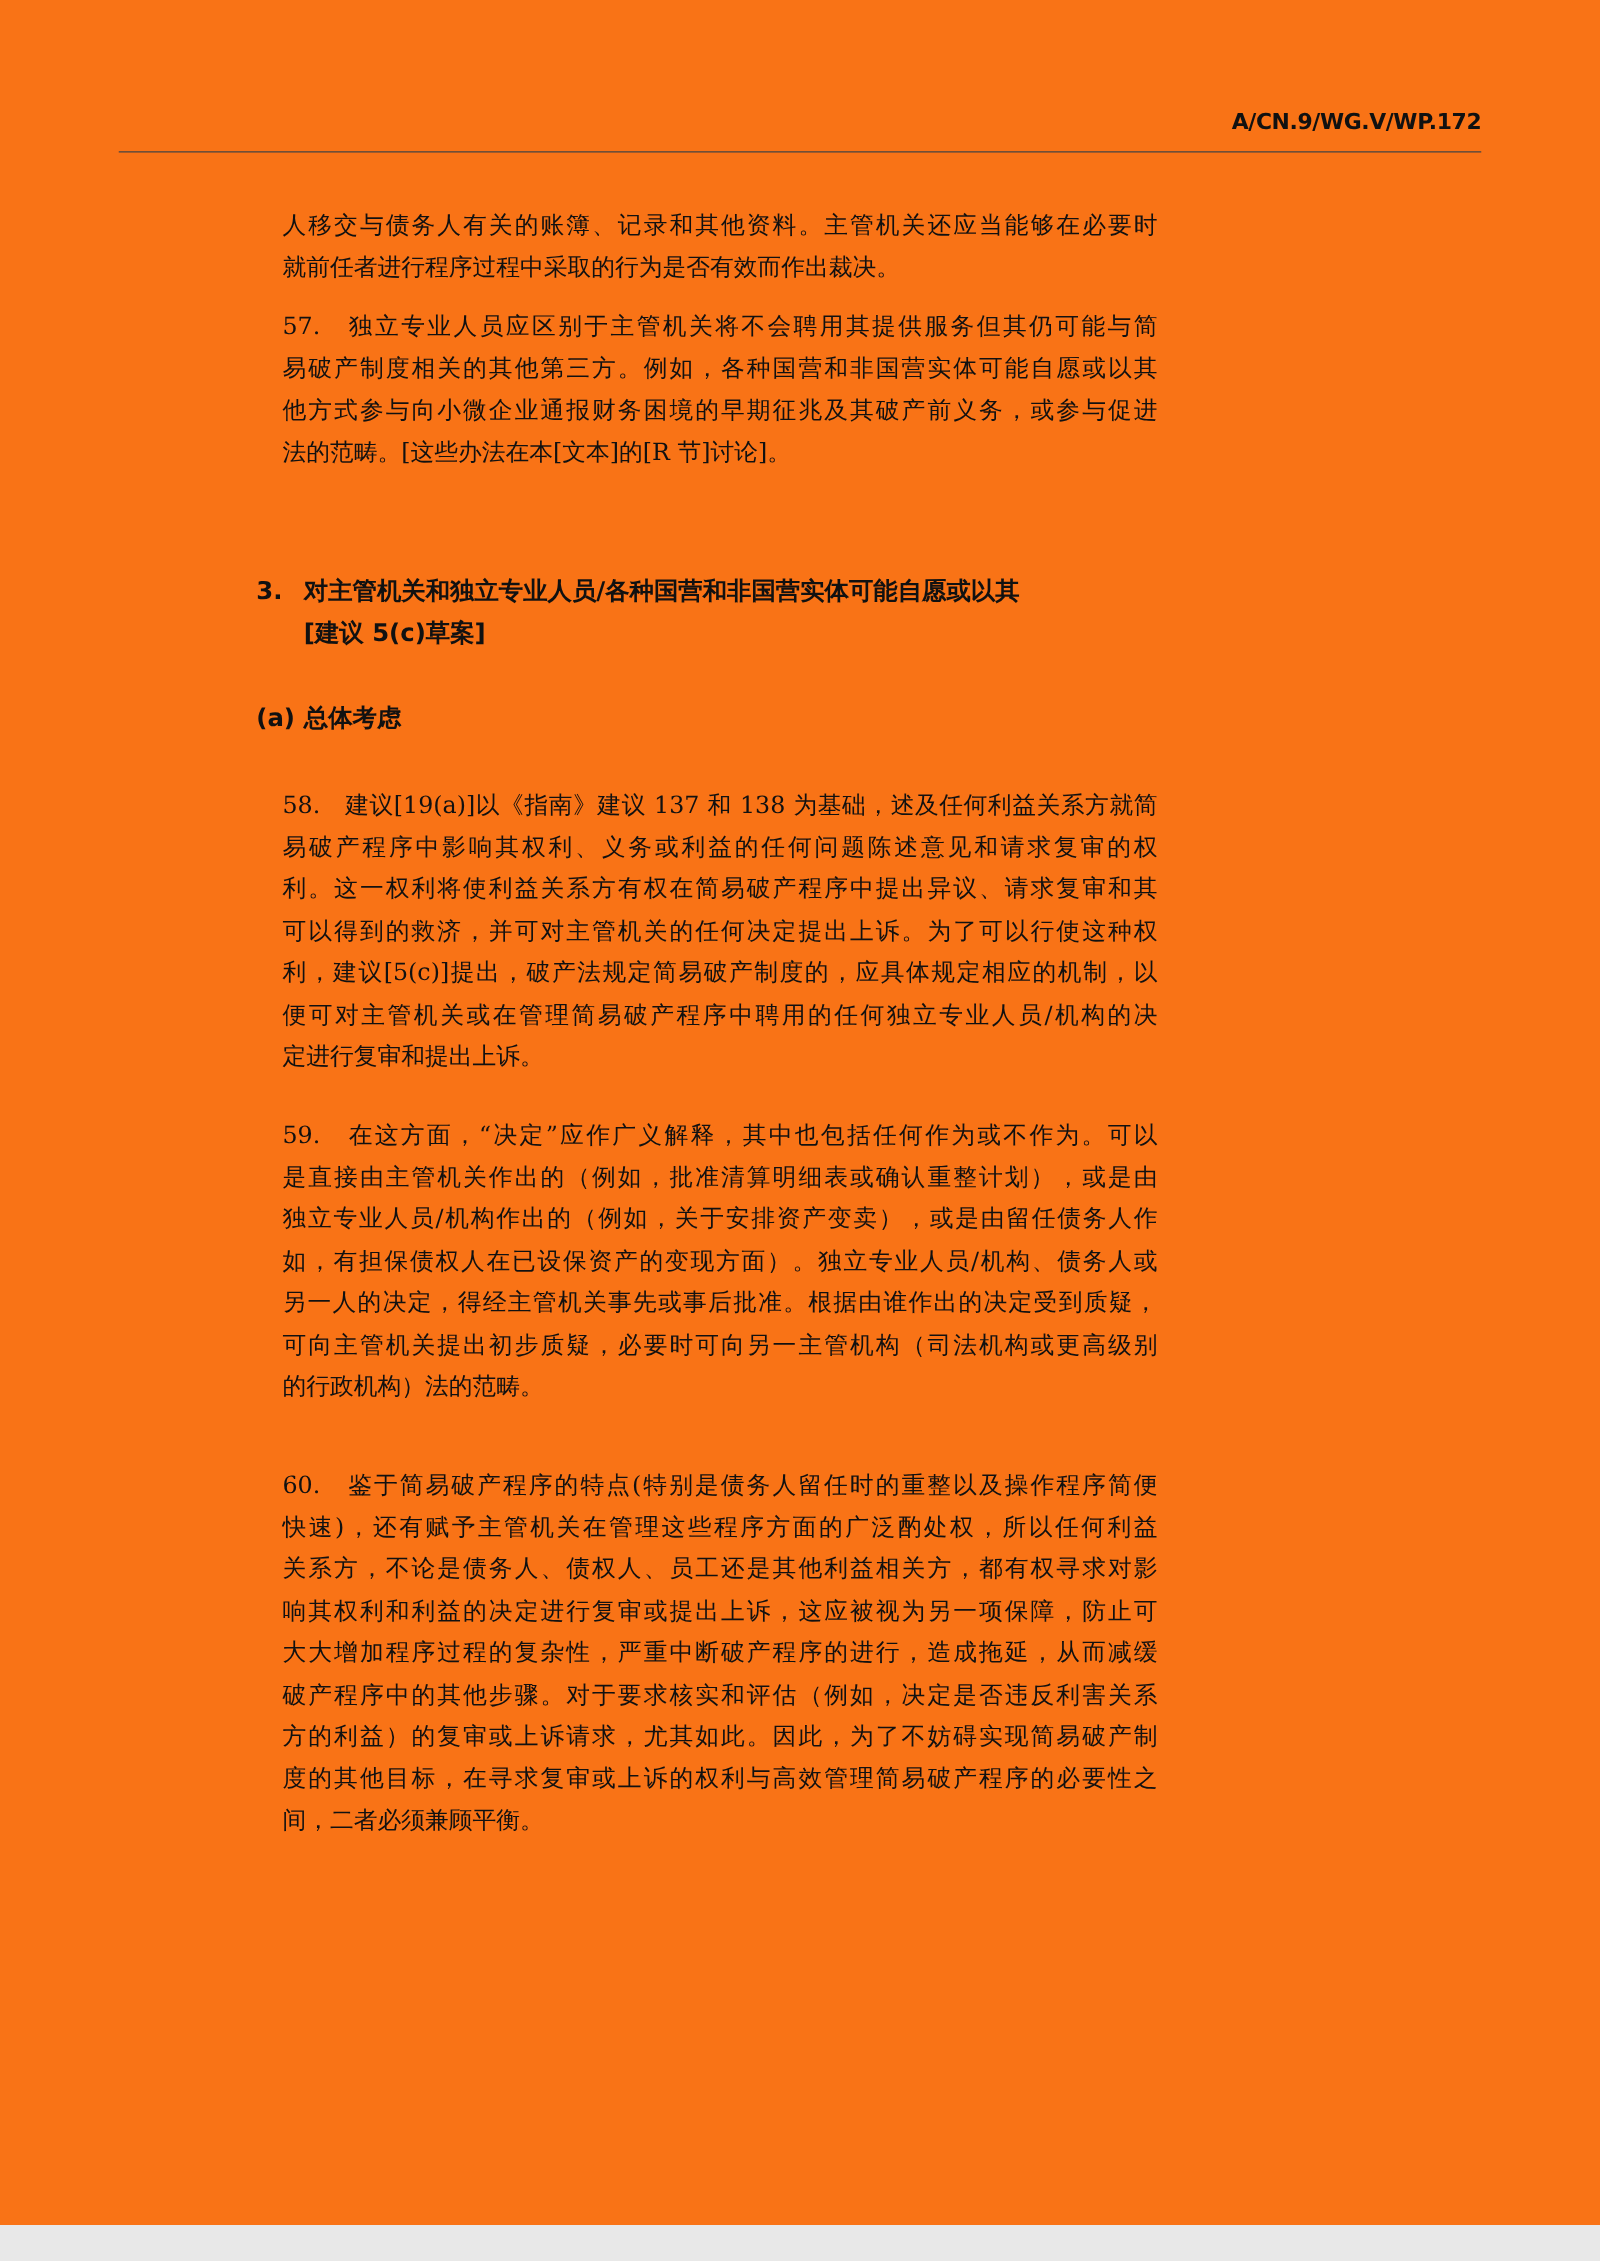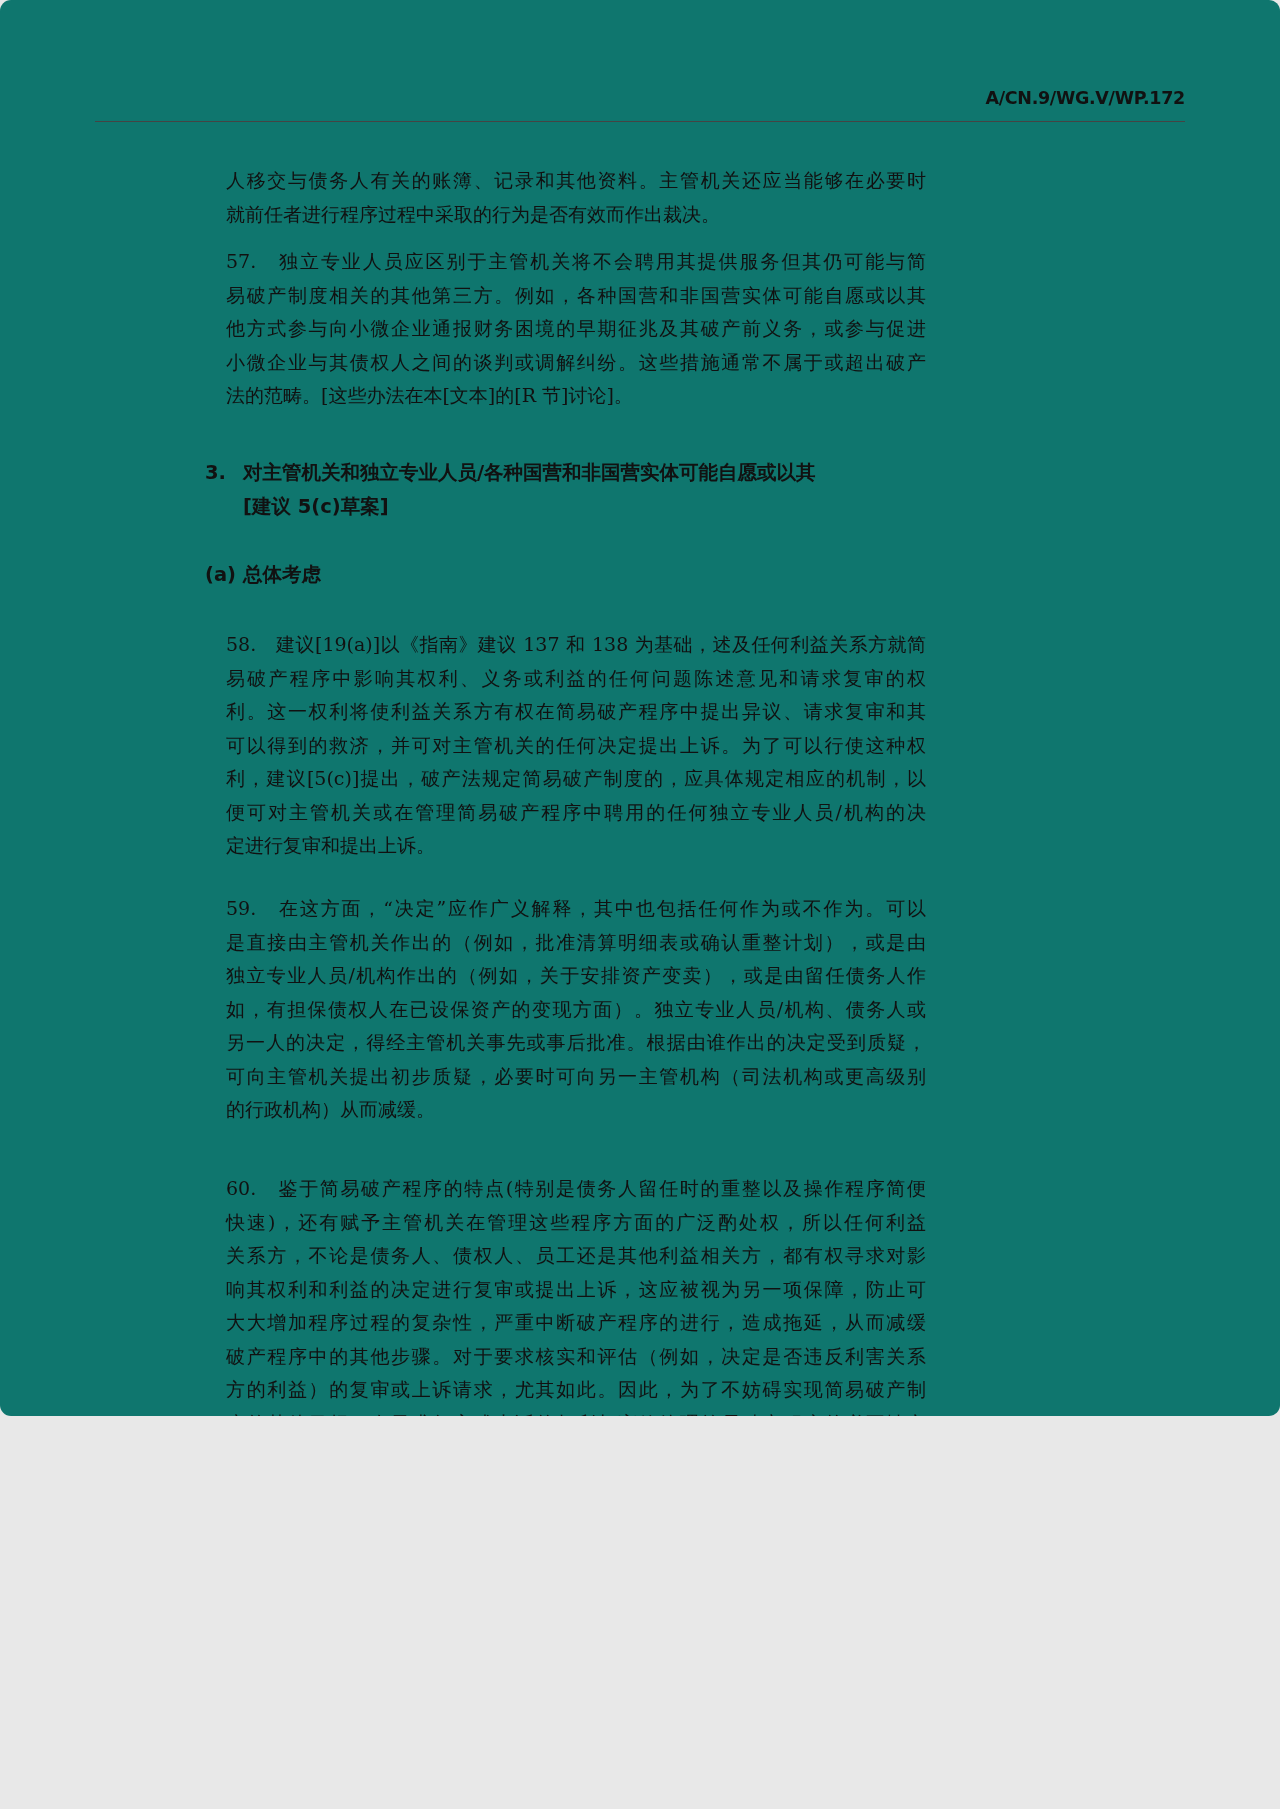--- a/index.html
+++ b/index.html
@@ -1,25 +1,24 @@
 <!DOCTYPE html>
 <html><head>
 <meta charset="utf-8">
 <style>
   html, body { margin: 0; padding: 0; background: #e8e8e8; }
   .page {
     position: relative;
     width: 1280px;
-    height: 1416px;
-    background: #0f766e;
+    height: 1780px;
+    background: #f97316;
     color: #111111;
     font-family: "DejaVu Serif", "Liberation Serif", serif;
     overflow: hidden;
     margin: 0 auto;
-    border-radius: 11px;
   }
   .doc-header {
     position: absolute;
     top: 88px; left: 95px; width: 1090px;
     text-align: right;
     font-family: "DejaVu Sans", "Liberation Sans", sans-serif;
     font-weight: bold;
     font-size: 17.5px;
     letter-spacing: -0.3px;
   }
@@ -91,21 +90,20 @@
 
   <div class="body-col" style="top:164px">
       <div class="line">人移交与债务人有关的账簿、记录和其他资料。主管机关还应当能够在必要时</div>
       <div class="line last">就前任者进行程序过程中采取的行为是否有效而作出裁决。</div>
     </div>
 
   <div class="body-col" style="top:245px">
       <div class="line">57.　独立专业人员应区别于主管机关将不会聘用其提供服务但其仍可能与简</div>
       <div class="line">易破产制度相关的其他第三方。例如，各种国营和非国营实体可能自愿或以其</div>
       <div class="line">他方式参与向小微企业通报财务困境的早期征兆及其破产前义务，或参与促进</div>
-      <div class="line">小微企业与其债权人之间的谈判或调解纠纷。这些措施通常不属于或超出破产</div>
       <div class="line last">法的范畴。[这些办法在本[文本]的[R 节]讨论]。</div>
     </div>
 
   <div class="heading" style="top:456px">
     <span class="h-num">3.</span>
     <div>
         <div class="line">对主管机关和独立专业人员/各种国营和非国营实体可能自愿或以其</div>
         <div class="line last">[建议 5(c)草案]</div>
       </div>
   </div>
@@ -125,21 +123,21 @@
       <div class="line last">定进行复审和提出上诉。</div>
     </div>
 
   <div class="body-col" style="top:892px">
       <div class="line">59.　在这方面，“决定”应作广义解释，其中也包括任何作为或不作为。可以</div>
       <div class="line">是直接由主管机关作出的（例如，批准清算明细表或确认重整计划），或是由</div>
       <div class="line">独立专业人员/机构作出的（例如，关于安排资产变卖），或是由留任债务人作</div>
       <div class="line">如，有担保债权人在已设保资产的变现方面）。独立专业人员/机构、债务人或</div>
       <div class="line">另一人的决定，得经主管机关事先或事后批准。根据由谁作出的决定受到质疑，</div>
       <div class="line">可向主管机关提出初步质疑，必要时可向另一主管机构（司法机构或更高级别</div>
-      <div class="line last">的行政机构）从而减缓。</div>
+      <div class="line last">的行政机构）法的范畴。</div>
     </div>
 
   <div class="body-col" style="top:1172px">
       <div class="line">60.　鉴于简易破产程序的特点(特别是债务人留任时的重整以及操作程序简便</div>
       <div class="line">快速)，还有赋予主管机关在管理这些程序方面的广泛酌处权，所以任何利益</div>
       <div class="line">关系方，不论是债务人、债权人、员工还是其他利益相关方，都有权寻求对影</div>
       <div class="line">响其权利和利益的决定进行复审或提出上诉，这应被视为另一项保障，防止可</div>
       <div class="line">大大增加程序过程的复杂性，严重中断破产程序的进行，造成拖延，从而减缓</div>
       <div class="line">破产程序中的其他步骤。对于要求核实和评估（例如，决定是否违反利害关系</div>
       <div class="line">方的利益）的复审或上诉请求，尤其如此。因此，为了不妨碍实现简易破产制</div>

